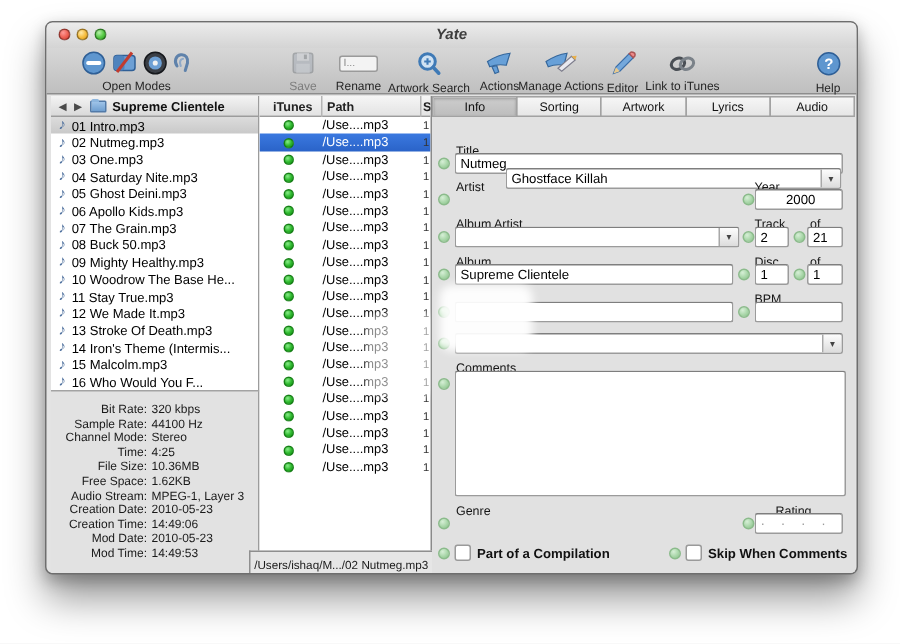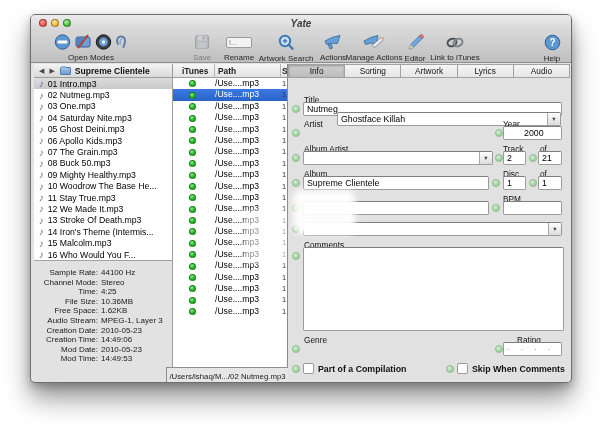--- a/index.html
+++ b/index.html
@@ -332,20 +332,24 @@
           <span>15 Malcolm.mp3</span>
         </div>
         <div class="frow">
           <span class="note">♪</span>
           <span>16 Who Would You F...</span>
         </div>
       </div>
 
   <div class="info-panel">
         <div class="irow">
+          <span class="il">Bit Rate:</span>
+          <span class="iv">320 kbps</span>
+        </div>
+        <div class="irow">
           <span class="il">Sample Rate:</span>
           <span class="iv">44100 Hz</span>
         </div>
         <div class="irow">
           <span class="il">Channel Mode:</span>
           <span class="iv">Stereo</span>
         </div>
         <div class="irow">
           <span class="il">Time:</span>
           <span class="iv">4:25</span>

